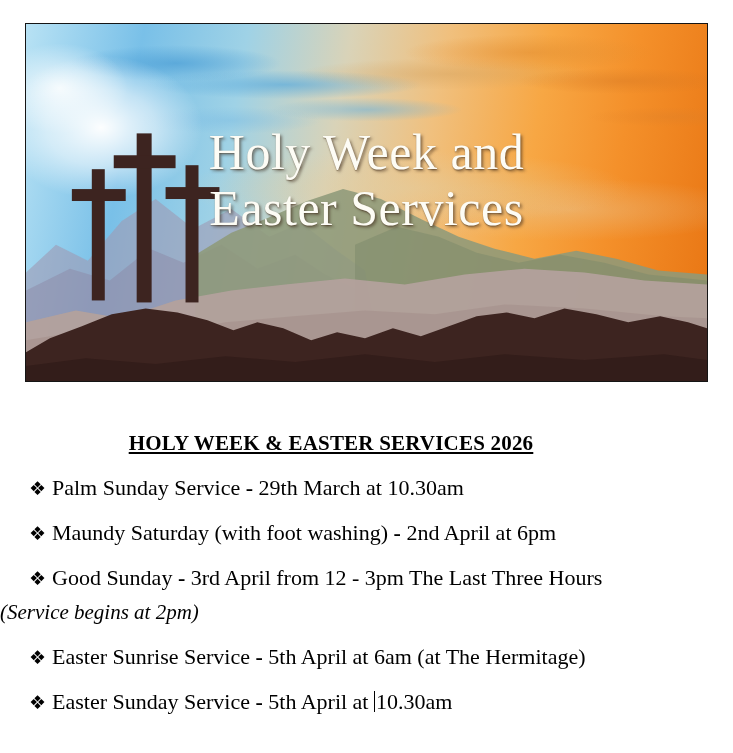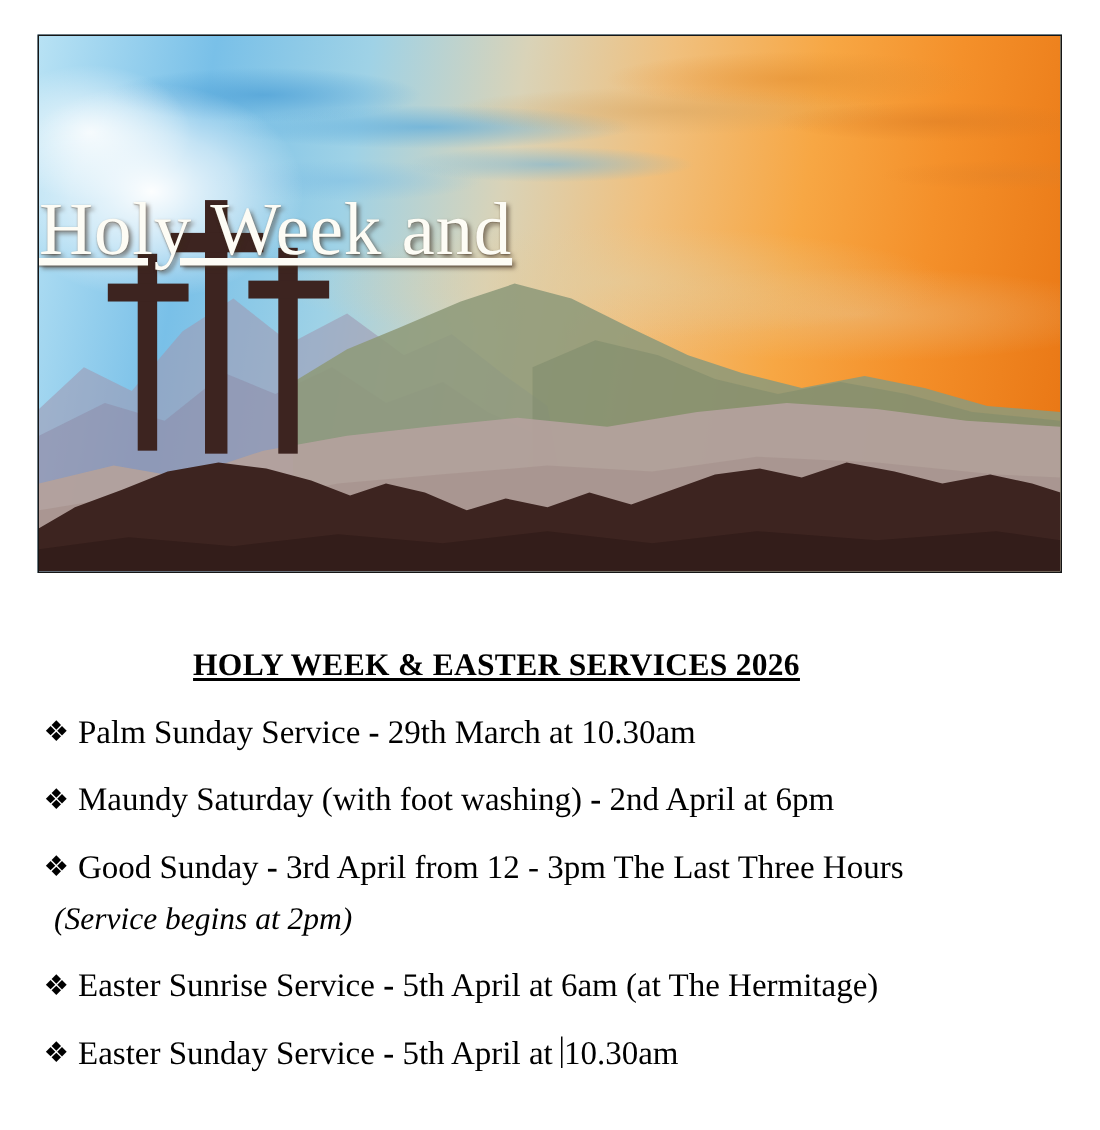--- a/index.html
+++ b/index.html
@@ -79,31 +79,31 @@
   
   .ridge-mauve { position: absolute; left:0; top:0; width:100%; height:100%; }
   
   .ridge-dark { position: absolute; left:0; top:0; width:100%; height:100%; }
 
   .banner-title {
     position: absolute;
     left: 0;
     right: 0;
     top: 100px;
+    text-align: center;
     color: #fdfcf5;
     font-family: "Liberation Serif", "DejaVu Serif", serif;
     font-size: 50px;
     line-height: 56px;
     letter-spacing: .5px;
     text-shadow:
       2px 2px 3px rgba(60,40,25,.55),
       0 1px 1px rgba(80,60,40,.45);
     pointer-events: none;
     white-space: pre-line;
-    text-decoration: underline;
   }
 
   
   .doc {
     position: absolute;
     left: 0;
     top: 420px;
     width: 668px;
   }
   .doc-heading {
@@ -140,21 +140,20 @@
   .svc-title { font-weight: normal; }
   .svc-sep   { font-weight: bold; }
   .svc-rest  { font-weight: normal; }
   .svc-tail  { font-weight: normal; }
   .svc-note {
     margin-top: 8px;
     font-style: italic;
     font-size: 21px;
     line-height: 26px;
     position: relative;
-    margin-left: 36px;
   }
   .squiggle {
     position: absolute;
     left: 56px;
     bottom: -3px;
     width: 13px;
     height: 5px;
     overflow: hidden;
   }
   .caret {
@@ -201,21 +200,21 @@
       <rect x="111" y="110" width="15" height="170"></rect>
       <rect x="88" y="132" width="62" height="13"></rect>
 
       <rect x="160" y="142" width="13" height="138"></rect>
       <rect x="140" y="164" width="54" height="12"></rect>
     </g>
     <path d="M0,330 L24,316 L56,304 L86,292 L120,286 L152,290 L182,298 L208,308 L232,300 L258,306 L286,318 L312,310 L340,316 L368,306 L396,314 L424,304 L452,294 L482,290 L510,296 L540,286 L572,292 L604,300 L636,294 L664,300 L683,306 L683,359 L0,359 Z" fill="#3d2420"></path>
     <path d="M0,344 L60,336 L130,342 L200,334 L270,340 L340,332 L410,340 L480,332 L560,338 L640,332 L683,338 L683,359 L0,359 Z" fill="#331d1a"></path>
   </svg>
 
-  <div class="banner-title"><span>Holy Week and</span><br></div>
+  <div class="banner-title"><span>Holy Week and</span><br><span>Easter Services</span></div>
 </div>
 
 <div class="doc">
 
   <div class="doc-heading">HOLY WEEK &amp; EASTER SERVICES 2026</div>
 
   <ul class="svc-list">
 
     <li class="svc-item">
       <span class="svc-bullet">❖</span><span class="svc-title">Palm Sunday Service</span><span class="svc-sep"> - </span><span class="svc-rest">29th March at 10.30am</span>

